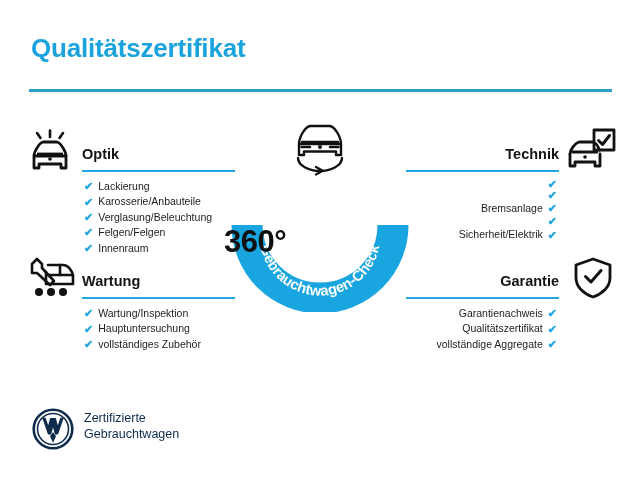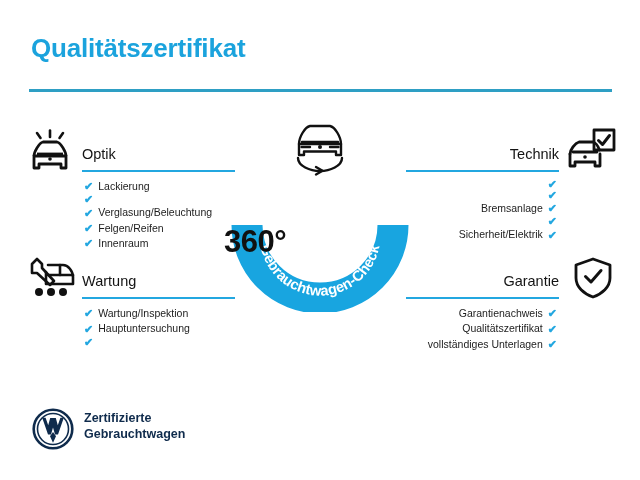--- a/index.html
+++ b/index.html
@@ -35,21 +35,21 @@
     background:#2e9fc4;
   }
 
   
   .block{position:absolute;}
 
   .block .blk-head{
     position:absolute;
     top:0;
     font-size:14.5px;
-    font-weight:normal;
+    font-weight:bold;
     color:#141414;
     white-space:nowrap;
   }
   .block .blk-rule{
     position:absolute;
     top:24px;
     height:2px;
     background:#23a7e0;
   }
   .block ul{
@@ -127,21 +127,21 @@
   
   #vw-logo{
     position:absolute;
     left:32px;top:408px;
     width:42px;height:42px;
   }
   #vw-text{
     position:absolute;
     left:84px;top:411px;
     font-size:12.5px;
-    font-weight:bold;
+    font-weight:normal;
     line-height:15.5px;
     color:#0f2b4c;
     white-space:pre-line;
   }
 </style>
 </head>
 <body>
 
 <div class="page">
 
@@ -205,28 +205,29 @@
   <div class="block col-left" id="block-optik">
     <div class="blk-head">Optik</div>
     <div class="blk-rule"></div>
     <ul>
       <li>
           <span class="tick">✔</span>
           <span>Lackierung</span>
         </li>
       <li>
           <span class="tick">✔</span>
+          <span>Karosserie/Anbauteile</span>
         </li>
       <li>
           <span class="tick">✔</span>
           <span>Verglasung/Beleuchtung</span>
         </li>
       <li>
           <span class="tick">✔</span>
-          <span>Felgen/Reifen</span>
+          <span>Felgen/Felgen</span>
         </li>
       <li>
           <span class="tick">✔</span>
           <span>Innenraum</span>
         </li>
     </ul>
   </div>
 
   <div class="block col-left" id="block-wartung">
     <div class="blk-head">Wartung</div>
@@ -235,20 +236,21 @@
       <li>
           <span class="tick">✔</span>
           <span>Wartung/Inspektion</span>
         </li>
       <li>
           <span class="tick">✔</span>
           <span>Hauptuntersuchung</span>
         </li>
       <li>
           <span class="tick">✔</span>
+          <span>vollständiges Zubehör</span>
         </li>
     </ul>
   </div>
 
   <div class="block col-right" id="block-technik">
     <div class="blk-head">Technik</div>
     <div class="blk-rule"></div>
     <ul>
       <li>
           <span class="tick">✔</span>
@@ -277,21 +279,21 @@
       <li>
           <span class="tick">✔</span>
           <span>Garantienachweis</span>
         </li>
       <li>
           <span class="tick">✔</span>
           <span>Qualitätszertifikat</span>
         </li>
       <li>
           <span class="tick">✔</span>
-          <span>vollständiges Unterlagen</span>
+          <span>vollständige Aggregate</span>
         </li>
     </ul>
   </div>
 
   <div id="badge">
     <svg class="ring-svg" viewBox="0 0 192 190" width="192" height="190">
       <defs>
         <path id="arcpath" d="M 23 108 A 73 73 0 1 0 169 108" fill="none"></path>
         <path id="textarc" d="M 35.5 113 A 60.5 60.5 0 1 0 156.5 113" fill="none"></path>
       </defs>

